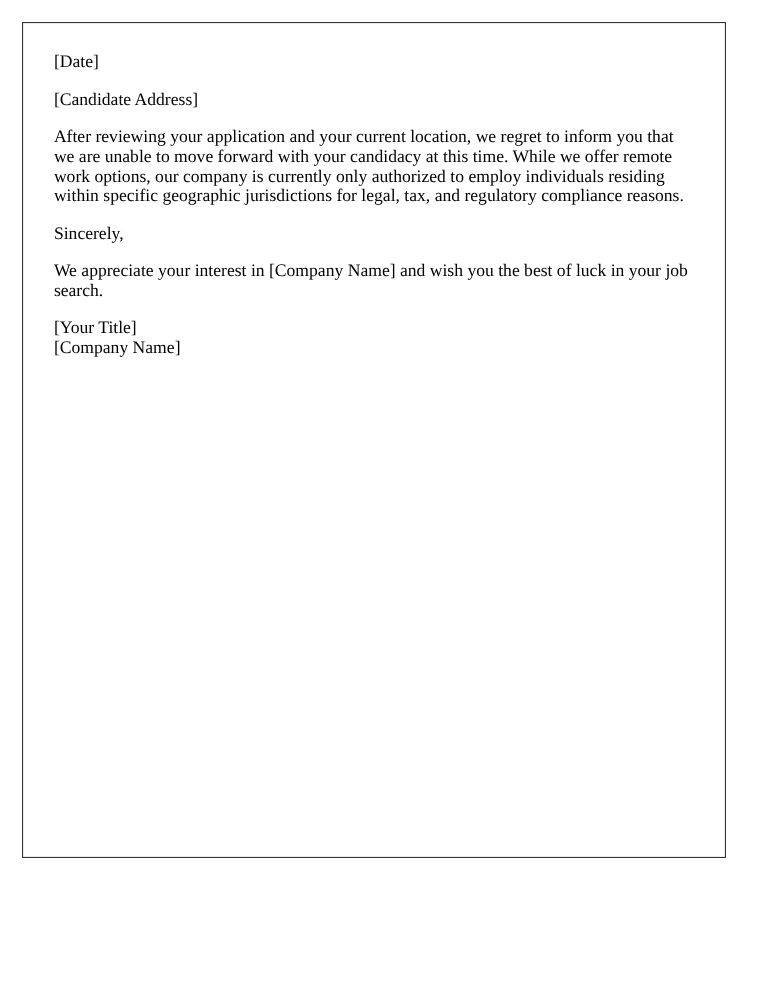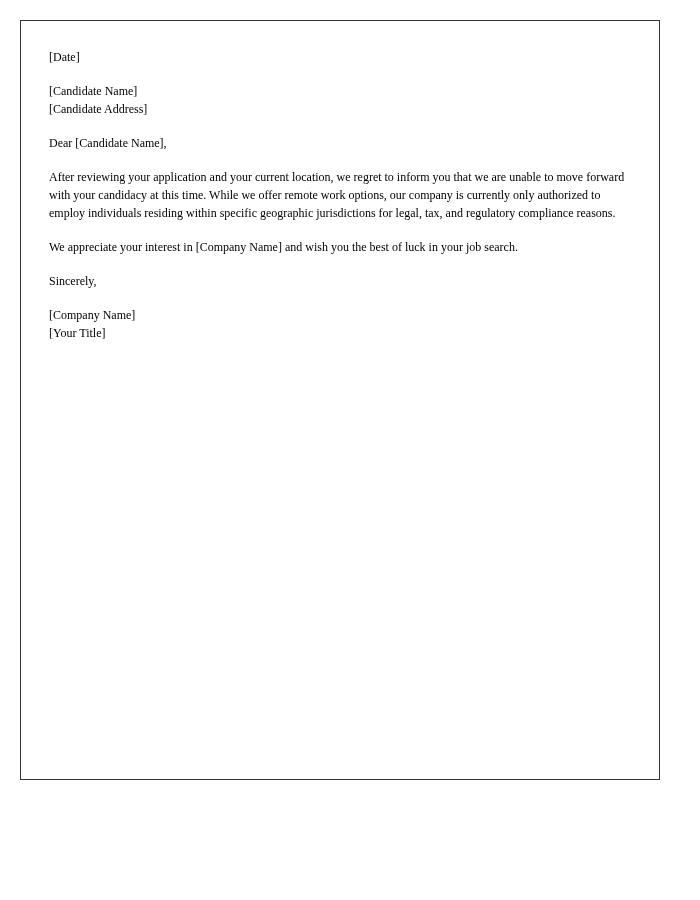--- a/index.html
+++ b/index.html
@@ -5,42 +5,40 @@
     html, body { margin: 0; padding: 0; background: #ffffff; }
     body { width: 700px; height: 900px; position: relative; overflow: hidden; }
     .letter {
       position: absolute;
       left: 20px; top: 20px;
       width: 640px; height: 760px;
       border: 1px solid #333333;
       box-sizing: border-box;
       padding: 27px 28px 20px 28px;
       font-family: "Liberation Serif", "DejaVu Serif", serif;
-      font-size: 12px;
+      font-size: 16px;
       line-height: 18px;
       color: #000000;
     }
     .block { margin: 0 0 16px 0; }
     .line { display: block; }
   </style>
 </head>
 <body>
 
 <div class="letter">
   <p class="block">[Date]</p>
 
   <div class="block">
-    <span class="line">[Candidate Name]</span>
     <span class="line">[Candidate Address]</span>
   </div>
 
-  <p class="block">Dear [Candidate Name],</p>
 
   <p class="block">After reviewing your application and your current location, we regret to inform you that we are unable to move forward with your candidacy at this time. While we offer remote work options, our company is currently only authorized to employ individuals residing within specific geographic jurisdictions for legal, tax, and regulatory compliance reasons.</p>
+  <p class="block">Sincerely,</p>
+
   <p class="block">We appreciate your interest in [Company Name] and wish you the best of luck in your job search.</p>
 
-  <p class="block">Sincerely,</p>
-
   <div class="block">
+    <span class="line">[Your Title]</span>
     <span class="line">[Company Name]</span>
-    <span class="line">[Your Title]</span>
   </div>
 </div>
 
 </body></html>

